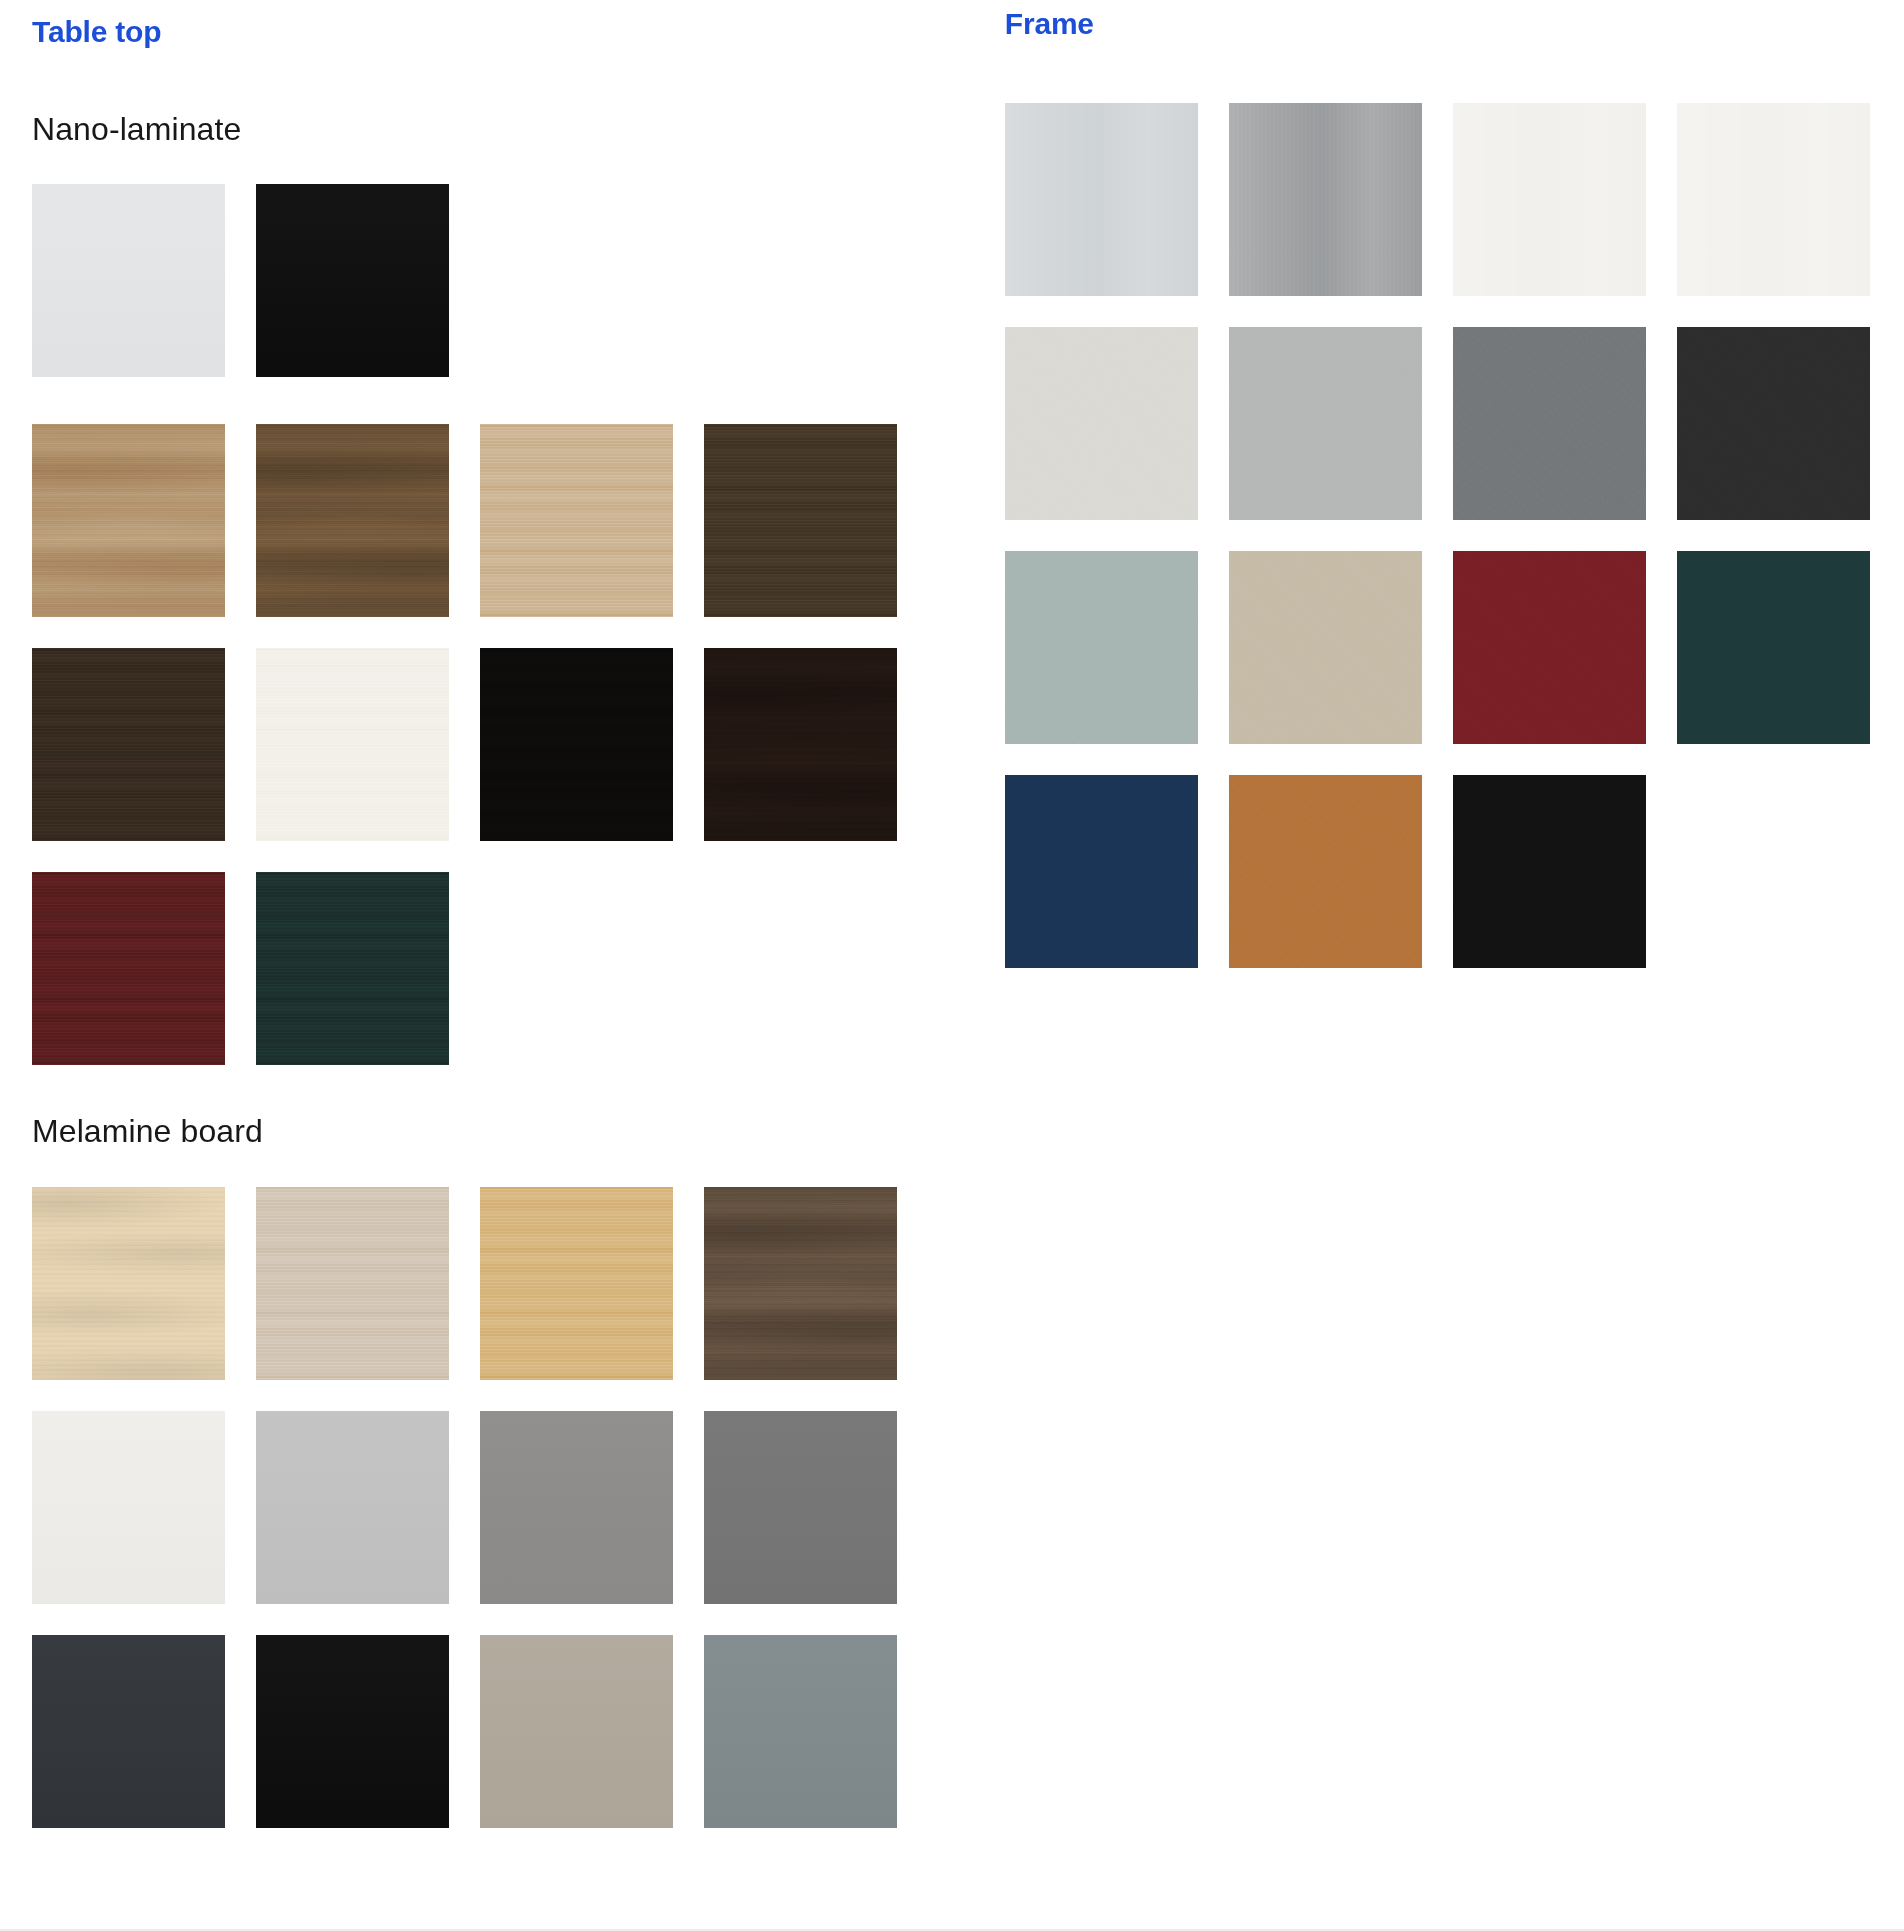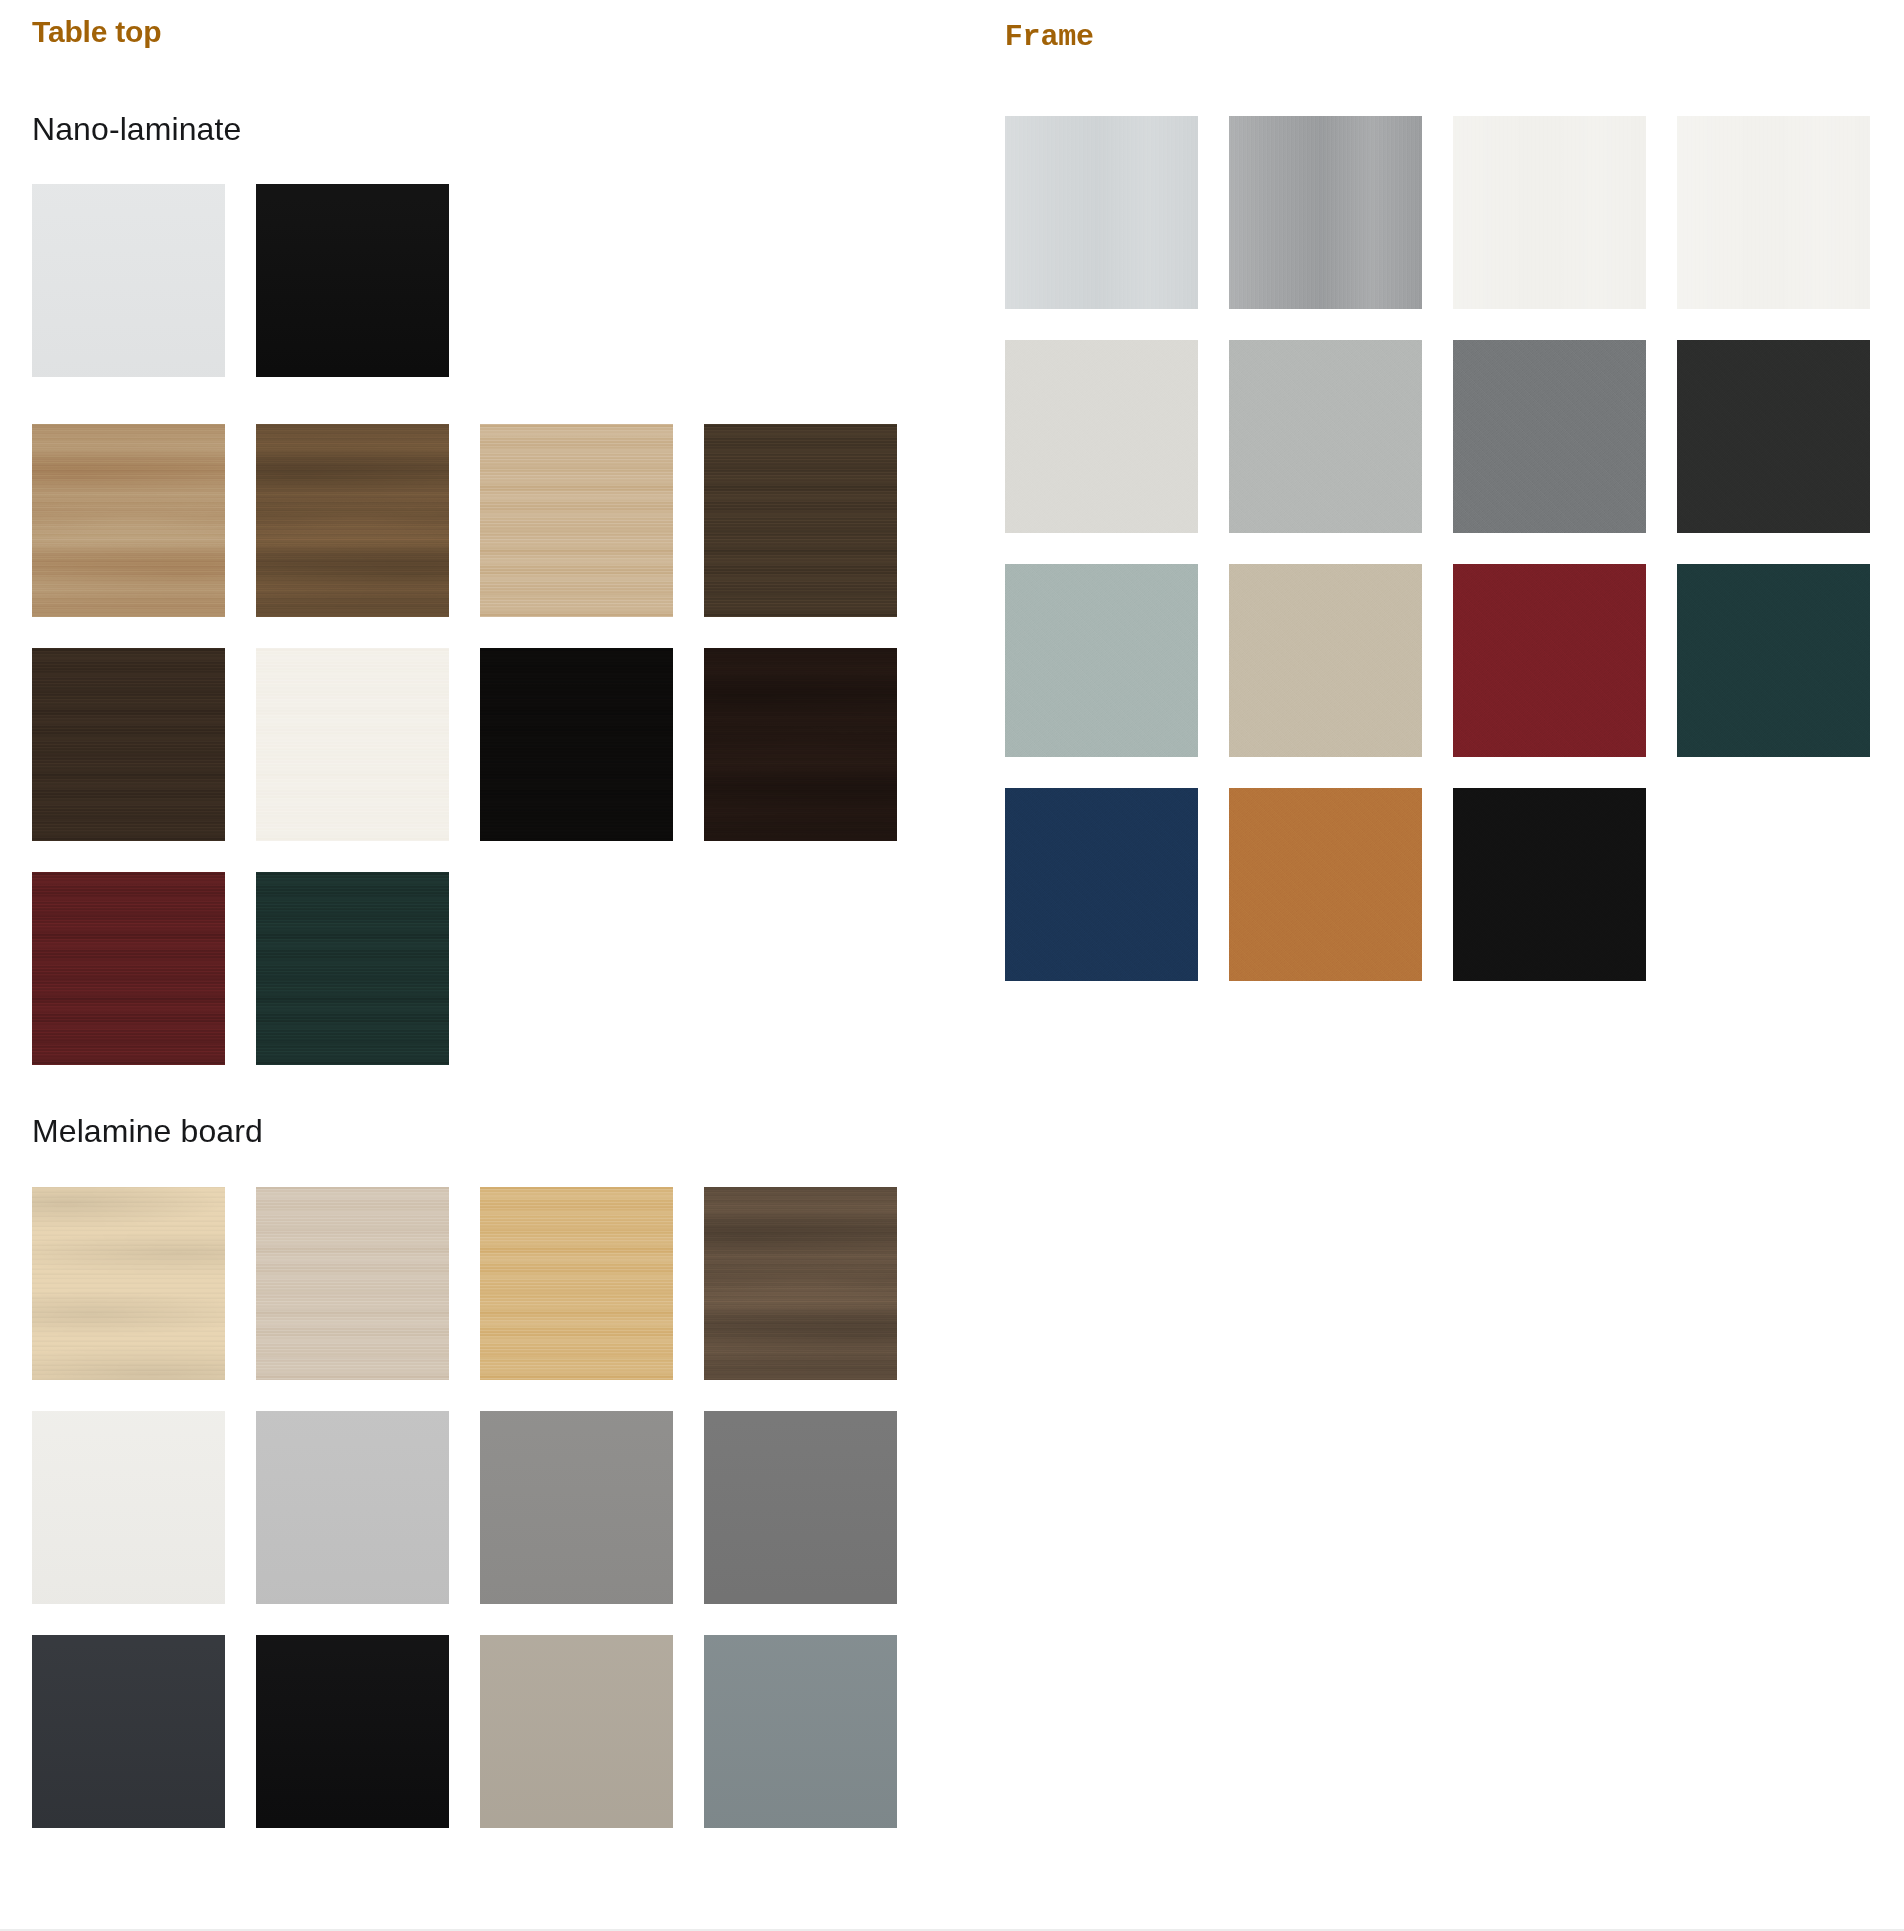--- a/index.html
+++ b/index.html
@@ -23,27 +23,27 @@
   .columns {
     display: flex;
     align-items: flex-start;
     padding: 0;
   }
 
   .column {
     position: relative;
   }
   .column-left  { width: 1004px; padding-left: 32px; padding-top: 14.5px; }
-  .column-right { width: 900px; padding-left: 0.8px;  padding-top: 20px; font-family: Liberation Mono, monospace; }
+  .column-right { width: 900px; padding-left: 0.8px;  padding-top: 7px; }
 
   .col-title {
     font-size: 30px;
     font-weight: 700;
     letter-spacing: -0.2px;
-    color: #a16207;
+    color: #1d4ed8;
     line-height: 1.15;
     margin-bottom: 61px;
   }
 
   .group { margin-bottom: 0; }
 
   .group-label {
     font-size: 32px;
     font-weight: 400;
     color: #17181a;

